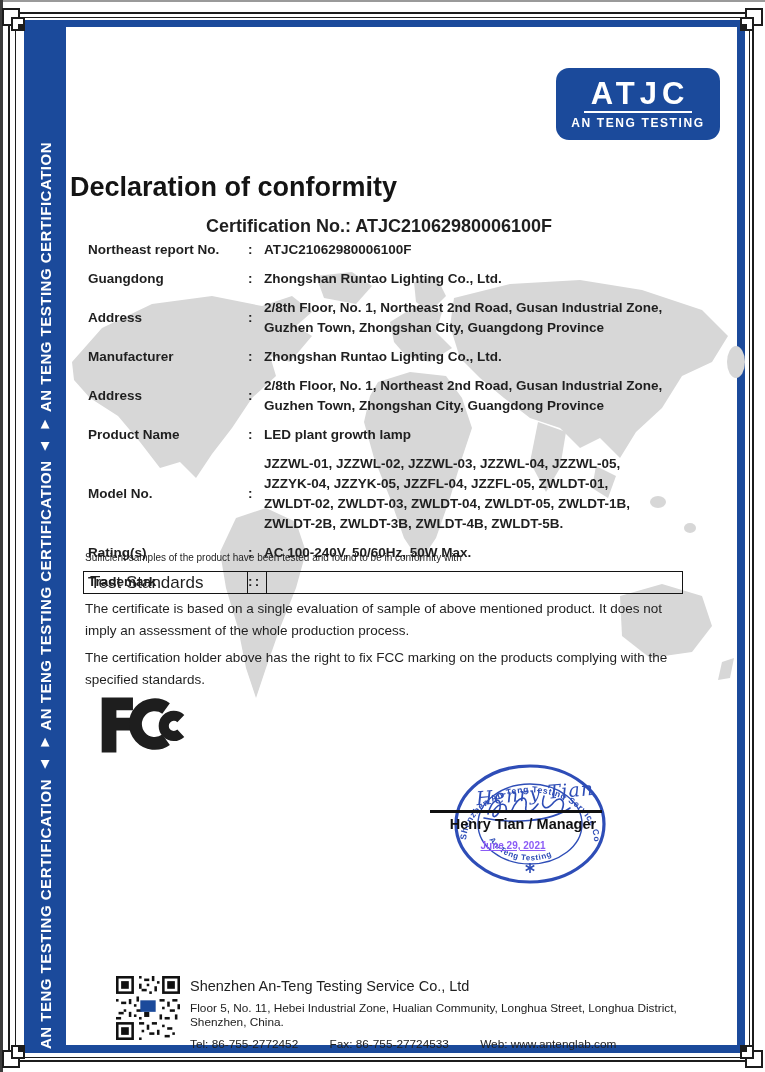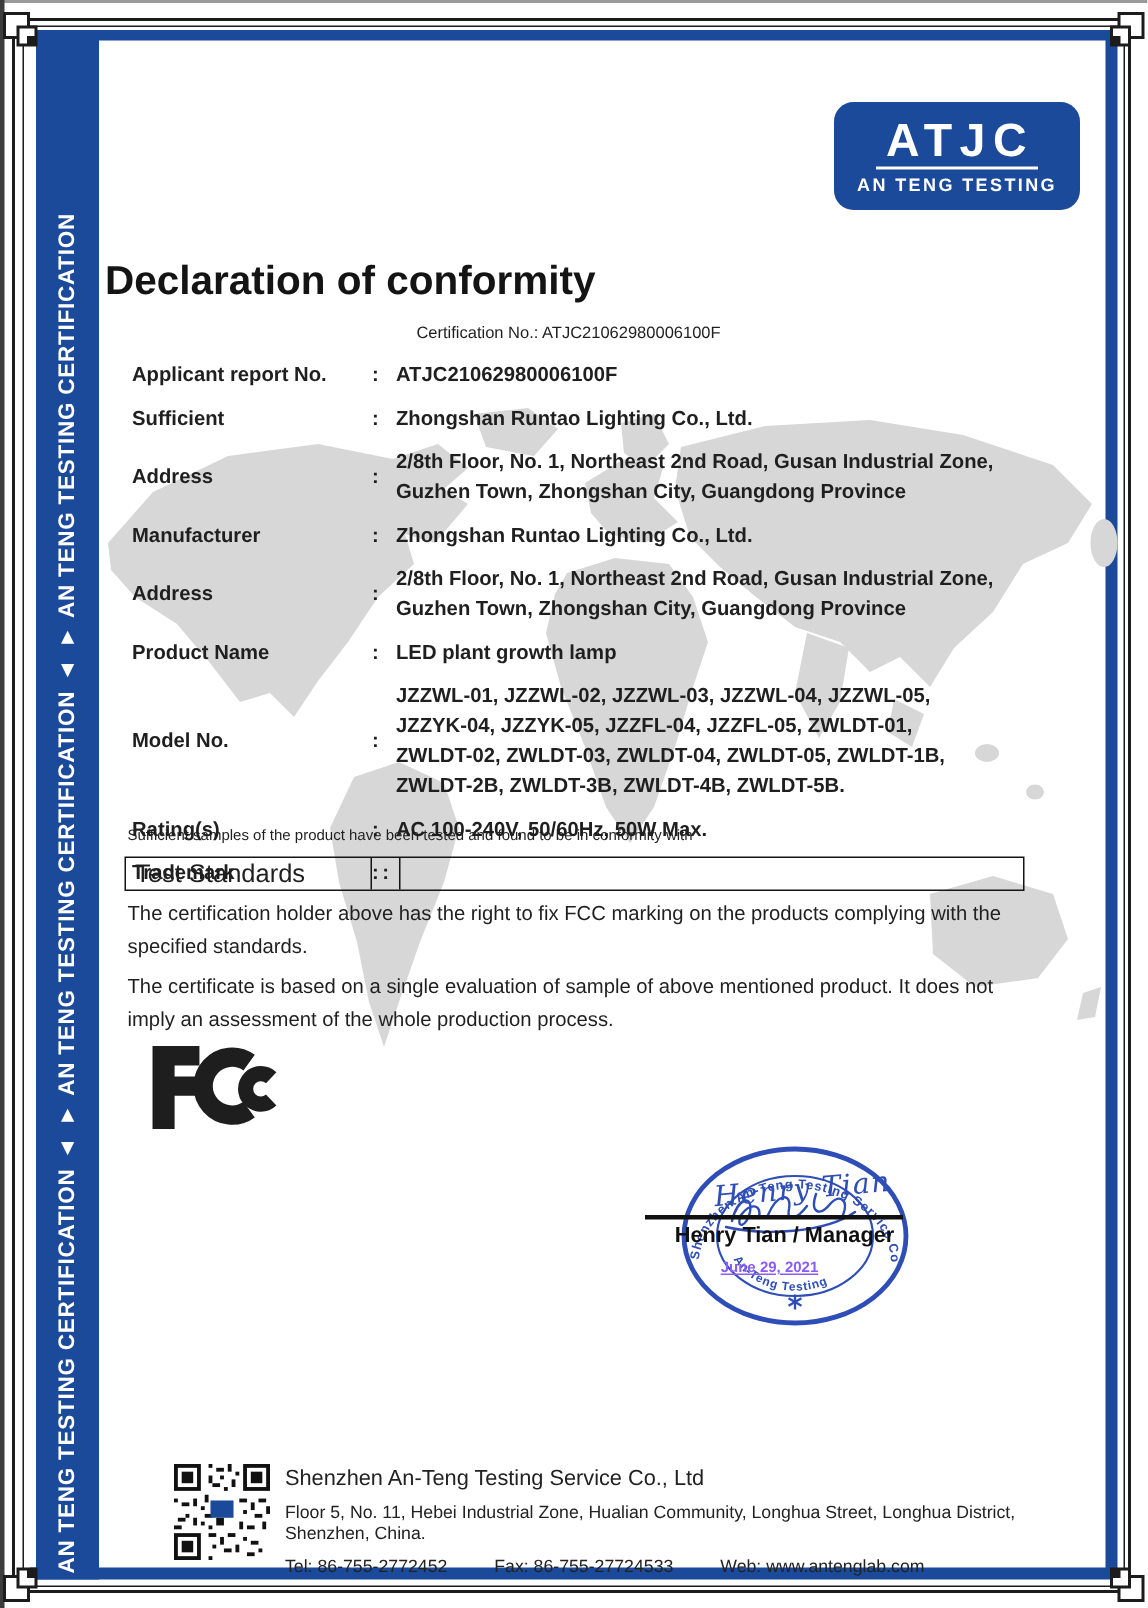--- a/index.html
+++ b/index.html
@@ -27,21 +27,21 @@
   
   .logo{position:absolute;left:556px;top:68px;width:164px;height:72px;background:var(--blue);border-radius:13px;
         display:flex;flex-direction:column;align-items:center;justify-content:center;z-index:4;}
   .logo-abbr{color:#fff;font-size:31px;font-weight:bold;letter-spacing:5px;line-height:1.0;margin-left:4px;}
   .logo-line{width:108px;height:2px;background:#fff;margin:2px 0 3px 0;}
   .logo-sub{color:#fff;font-size:12px;font-weight:bold;letter-spacing:1.6px;text-align:center;}
   
   .title{position:absolute;left:70px;top:172px;width:618px;margin:0;text-align:left;
          font-size:27px;font-weight:bold;color:#141414;z-index:4;}
   .certno{position:absolute;left:70px;top:216px;width:618px;text-align:center;
-          font-size:11px;font-weight:normal;z-index:4;}
+          font-size:18px;font-weight:bold;z-index:4;}
   
   .fields{position:absolute;left:88px;top:240px;width:600px;z-index:4;}
   .row{display:flex;margin-bottom:9px;}
   .lbl{width:160px;flex:none;font-weight:bold;font-size:13.5px;line-height:20px;}
   .colon{width:16px;flex:none;font-weight:bold;font-size:13.5px;line-height:20px;}
   .val{flex:1;font-weight:bold;font-size:13.5px;line-height:20px;white-space:pre-line;}
   
   .note{position:absolute;left:85px;top:552px;width:612px;font-size:10px;z-index:4;}
   .ts-box{position:absolute;left:83px;top:571px;width:600px;height:23px;border:1.5px solid #141414;
           display:flex;align-items:center;box-sizing:border-box;background:transparent;z-index:4;}
@@ -132,26 +132,26 @@
     <div class="logo-abbr">ATJC</div>
     <div class="logo-line"></div>
     <div class="logo-sub">AN TENG TESTING</div>
   </div>
 
   <h1 class="title">Declaration of conformity</h1>
   <div class="certno">Certification No.: ATJC21062980006100F</div>
 
   <div class="fields">
     <div class="row">
-      <div class="lbl">Applicant report No.</div>
+      <div class="lbl">Northeast report No.</div>
       <div class="colon">:</div>
       <div class="val">ATJC21062980006100F</div>
     </div>
     <div class="row">
-      <div class="lbl">Sufficient</div>
+      <div class="lbl">Guangdong</div>
       <div class="colon">:</div>
       <div class="val">Zhongshan Runtao Lighting Co., Ltd.</div>
     </div>
     <div class="row">
       <div class="lbl" style="align-self:center">Address</div>
       <div class="colon" style="align-self:center">:</div>
       <div class="val">2/8th Floor, No. 1, Northeast 2nd Road, Gusan Industrial Zone,
 Guzhen Town, Zhongshan City, Guangdong Province</div>
     </div>
     <div class="row">
@@ -189,22 +189,22 @@
     </div>
   </div>
 
   <div class="note">Sufficient samples of the product have been tested and found to be in conformity with</div>
   <div class="ts-box">
     <div class="ts-label">Test Standards</div>
     <div class="ts-colon">:</div>
   </div>
 
   <div class="paras">
+    <p>The certificate is based on a single evaluation of sample of above mentioned product. It does not imply an assessment of the whole production process.</p>
     <p>The certification holder above has the right to fix FCC marking on the products complying with the specified standards.</p>
-    <p>The certificate is based on a single evaluation of sample of above mentioned product. It does not imply an assessment of the whole production process.</p>
   </div>
 
   <svg class="fcc" viewBox="0 0 100 72">
     <path d="M4,6 H38 V20 H20 V28 H36 V42 H20 V66 H4 Z" fill="#1e1e1e"></path>
     <path d="M74,18 A21,21 0 1 0 74,52" fill="none" stroke="#1e1e1e" stroke-width="14"></path>
     <path d="M90,29 A11,11 0 1 0 90,45" fill="none" stroke="#1e1e1e" stroke-width="11"></path>
   </svg>
 
   <svg class="stamp" viewBox="0 0 160 128">
     <ellipse cx="80" cy="64" rx="74" ry="58" fill="none" stroke="#2e4db7" stroke-width="3.2"></ellipse>

